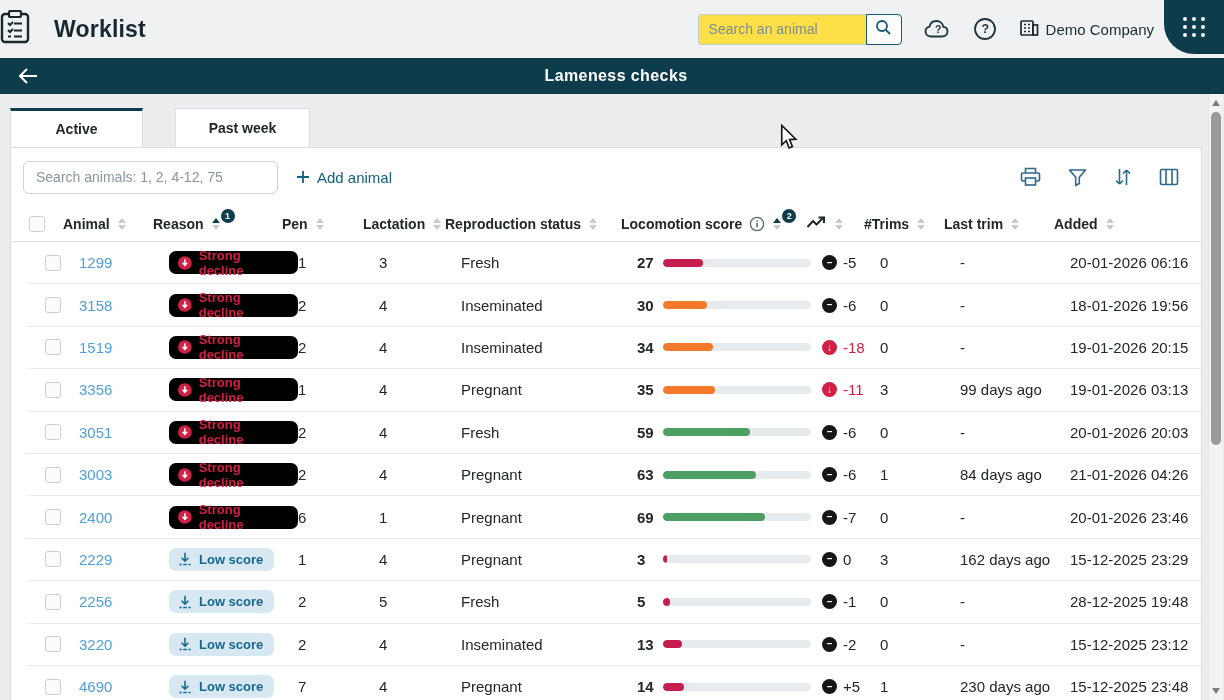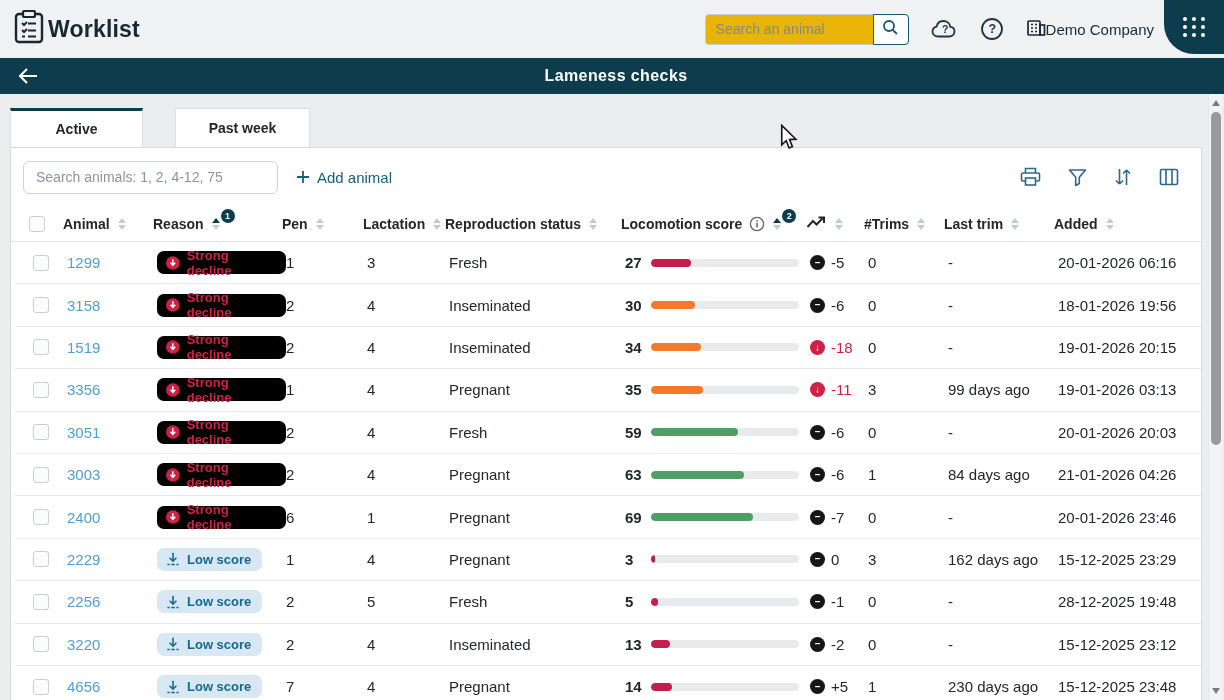--- a/index.html
+++ b/index.html
@@ -1,29 +1,29 @@
 <!DOCTYPE html>
 <html><head>
 <meta charset="utf-8">
 <style>
   * { margin:0; padding:0; box-sizing:border-box; }
   html,body { width:1224px; height:700px; overflow:hidden; }
   body { font-family:"Liberation Sans", sans-serif; color:#21272a; background:#ebedee; position:relative; }
 
   
   .topbar { position:absolute; left:0; top:0; width:1224px; height:58px; background:#f0f1f2; display:flex; align-items:center; }
-  .brand { display:flex; align-items:center; gap:4px; padding-left:14px; }
+  .brand { display:flex; align-items:center; gap:24px; }
   .brand-title { font-size:23px; font-weight:600; color:#182830; letter-spacing:.2px; }
   .topbar-right { position:absolute; right:70px; top:0; height:58px; display:flex; align-items:center; gap:22px; }
   .searchbar { display:flex; height:31px; }
-  .searchbar input { width:168px; height:31px; border:1px solid #c6cdd1; border-right:none; border-radius:4px 0 0 4px; padding:0 10px; font-size:14px; background:#eab308; color:#333; outline:none; font-family:"Liberation Sans",sans-serif; }
+  .searchbar input { width:168px; height:31px; border:1px solid #c6cdd1; border-right:none; border-radius:4px 0 0 4px; padding:0 10px; font-size:14px; background:#fde047; color:#333; outline:none; font-family:"Liberation Sans",sans-serif; }
   .searchbar input::placeholder { color:#7d8b92; }
   .search-btn { width:36px; height:31px; border:1px solid #16586f; border-radius:0 4px 4px 0; background:#fdfdfd; display:flex; align-items:center; justify-content:center; cursor:pointer; }
   .round-ic { display:flex; align-items:center; justify-content:center; }
-  .company { display:flex; align-items:center; font-size:15px; color:#1d2b33; }
+  .company { display:flex; align-items:center; gap:7px; font-size:15px; color:#1d2b33; }
   .corner-apps { position:absolute; right:0; top:0; width:60px; height:54px; background:#0d3c4d; border-bottom-left-radius:30px; display:flex; align-items:center; justify-content:center; cursor:pointer; }
   .dots { display:grid; grid-template-columns:repeat(3,5px); grid-gap:4px; }
   .dots i { width:4px; height:4px; background:#fff; border-radius:50%; }
 
   
   .banner { position:absolute; left:0; top:58px; width:1224px; height:36px; background:#0d3c4d; display:flex; align-items:center; }
   .back-btn { position:absolute; left:14px; width:28px; height:28px; display:flex; align-items:center; justify-content:center; cursor:pointer; }
   .banner-title { width:100%; text-align:center; color:#fff; font-size:16px; font-weight:700; letter-spacing:.4px;padding-left:8px; }
 
   
@@ -37,21 +37,21 @@
   .controls { position:absolute; left:0; top:12px; width:100%; height:34px; display:flex; align-items:center; padding:0 22px 0 12px; }
   .animals-search { width:255px; height:33px; border:1px solid #ccd2d5; border-radius:6px; padding:0 12px; font-size:14px; color:#333; outline:none; font-family:"Liberation Sans",sans-serif; }
   .animals-search::placeholder { color:#8a959c; }
   .add-animal { display:flex; align-items:center; gap:7px; margin-left:18px; color:#16607f; font-size:15px; font-weight:500; cursor:pointer; }
   .tools { margin-left:auto; display:flex; align-items:center; gap:27px; }
   .tool { cursor:pointer; display:flex; }
 
   
   .thead { position:absolute; left:0; top:58px; width:100%; height:36px; display:flex; align-items:center; padding-left:18px; border-bottom:1px solid #e0e3e5; }
   .hcell { display:flex; align-items:center; font-size:14px; font-weight:700; color:#21272a; }
-  .tbody { position:absolute; left:4px; top:94px; width:100%; bottom:0; }
+  .tbody { position:absolute; left:16px; top:94px; width:100%; bottom:0; }
   .trow { display:flex; align-items:center; height:42.4px; padding-left:18px; border-bottom:1px solid #e8eaec; background:#fff; }
   .cell { display:flex; align-items:center; font-size:15px; color:#21272a; }
 
   .col-cb{width:34px;} .col-animal{width:90px;} .col-reason{width:129px;} .col-pen{width:81px;}
   .col-lact{width:82px;} .col-repro{width:176px;} .col-loco{width:185px;} .col-trend{width:58px;}
   .col-trims{width:80px;} .col-last{width:110px;} .col-added{flex:1;}
 
   .checkbox { width:16px; height:16px; border:1.5px solid #c9ced3; border-radius:3px; background:#fbfcfc; cursor:pointer; }
 
   .sort { display:inline-flex; flex-direction:column; gap:2px; margin-left:8px; position:relative; cursor:pointer; }
@@ -648,21 +648,21 @@
     <div class="cell col-trims">0</div>
     <div class="cell col-last">-</div>
     <div class="cell col-added">15-12-2025 23:12</div>
   </div>
 
   <div class="trow">
     <div class="cell col-cb">
           <span class="checkbox"></span>
         </div>
     <div class="cell col-animal">
-          <a class="animal-link">4656</a>
+          <a class="animal-link">4690</a>
         </div>
     <div class="cell col-reason">
       <span class="badge badge--low">
 
         <svg class="ic ic-low" width="14" height="14" viewBox="0 0 14 14">
               <path d="M7 .8v8M3.6 5.7L7 9.2l3.4-3.5" stroke="#15688f" stroke-width="1.6" fill="none"></path>
               <path d="M1.4 12.6h2.2M5.2 12.6h3.6M10.4 12.6h2.2" stroke="#15688f" stroke-width="1.5"></path>
             </svg>
         <span>Low score</span>
       </span>

